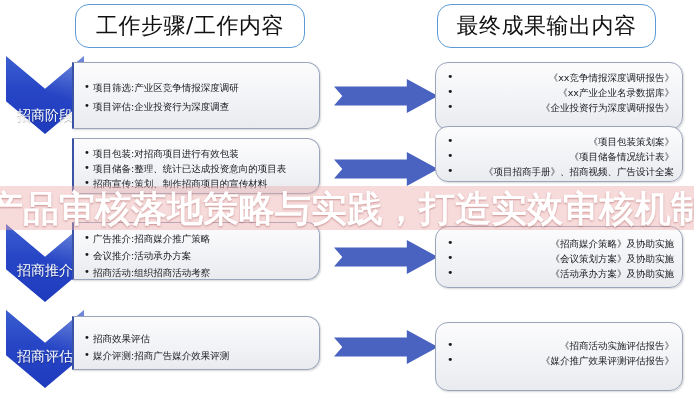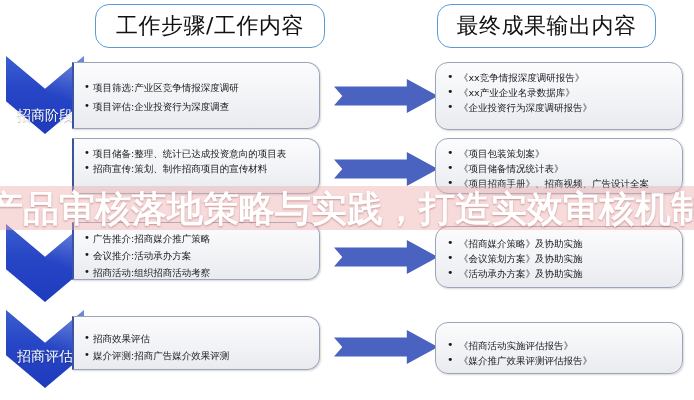--- a/index.html
+++ b/index.html
@@ -16,21 +16,21 @@
     position:absolute;
     border:1.5px solid #5b9bd5;
     border-radius:14px;
     background:#ffffff;
     display:flex;align-items:center;justify-content:center;
     color:#111;
     font-size:22px;
     letter-spacing:0.5px;
     white-space:nowrap;
   }
-  #hdr-left{left:75px;top:4px;width:228px;height:42px;margin-left:20px;}
+  #hdr-left{left:75px;top:4px;width:228px;height:42px;}
   #hdr-right{left:437px;top:4px;width:217px;height:42px;text-align:right;}
 
   
   .chev{
     position:absolute;left:6px;width:78px;
   }
   .chev .shape{
     position:absolute;left:0;top:0;width:78px;height:100%;
     background:linear-gradient(180deg,#3b5fd0 0%,#2746c6 42%,#1e3bbd 100%);
     -webkit-clip-path:polygon(0% 0%,50% 42%,100% 0%,100% 58%,50% 100%,0% 58%);
@@ -72,31 +72,31 @@
     line-height:15px;
     white-space:nowrap;
     position:relative;
     padding-left:9px;
   }
   .card li::before{
     content:"•";position:absolute;left:0;top:-1px;font-size:10px;color:#15181d;
   }
   .card.right li::before{content:"•";font-size:11px;left:1px;}
   .card.right{border-left:1px solid #9aa5bb;border-radius:13px;}
-  .card.right li{padding-left:13px;}
+  .card.right li{padding-left:13px;text-align:right;}
 
   #card-l1{left:72px;top:62px;width:248px;height:67px;}
   #card-l2{left:72px;top:138px;width:248px;height:56px;}
   #card-l3{left:72px;top:222px;width:248px;height:58px;}
   #card-l4{left:72px;top:316px;width:248px;height:54px;}
 
   #card-r1{left:435px;top:62px;width:248px;height:68px;}
-  #card-r2{left:435px;top:138px;width:248px;height:56px;}
+  #card-r2{left:435px;top:126px;width:248px;height:56px;}
   #card-r3{left:435px;top:226px;width:248px;height:62px;}
-  #card-r4{left:435px;top:322px;width:248px;height:52px;}
+  #card-r4{left:435px;top:322px;width:248px;height:69px;}
 
   
   #card-l4 ul{padding-top:6px;}
   #card-r4 ul{padding-top:8px;}
   #card-r3 ul{padding-top:2px;}
   #card-l1 ul{padding-top:8px;}
   #card-l1 li{line-height:19px;}
   #card-l3 li{line-height:17px;}
   #card-l4 li{line-height:17px;}
   #card-r4 li{line-height:15px;}
@@ -138,34 +138,36 @@
 
   <div class="hdr" id="hdr-left">工作步骤/工作内容</div>
   <div class="hdr" id="hdr-right">最终成果输出内容</div>
 
   <div class="chev" id="chev1">
     <div class="shape"></div>
     <div class="lbl">招商阶段</div>
   </div>
   <div class="chev" id="chev3">
     <div class="shape"></div>
+    <div class="lbl">招商推介</div>
   </div>
   <div class="chev" id="chev4">
     <div class="shape"></div>
     <div class="lbl">招商评估</div>
   </div>
 
   <div class="card" id="card-l1">
     <ul>
       <li>项目筛选:产业区竞争情报深度调研</li>
       <li>项目评估:企业投资行为深度调查</li>
     </ul>
   </div>
   <div class="card" id="card-l2">
     <ul>
+      <li>项目包装:对招商项目进行有效包装</li>
       <li>项目储备:整理、统计已达成投资意向的项目表</li>
       <li>招商宣传:策划、制作招商项目的宣传材料</li>
     </ul>
   </div>
   <div class="card" id="card-l3">
     <ul>
       <li>广告推介:招商媒介推广策略</li>
       <li>会议推介:活动承办方案</li>
       <li>招商活动:组织招商活动考察</li>
     </ul>

